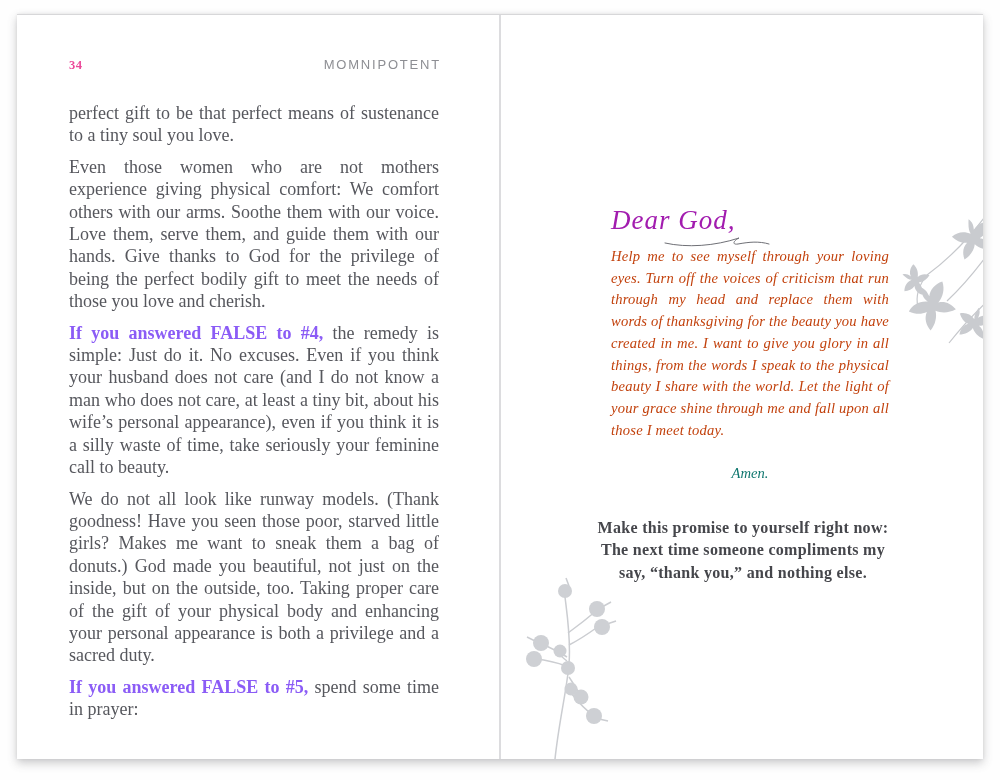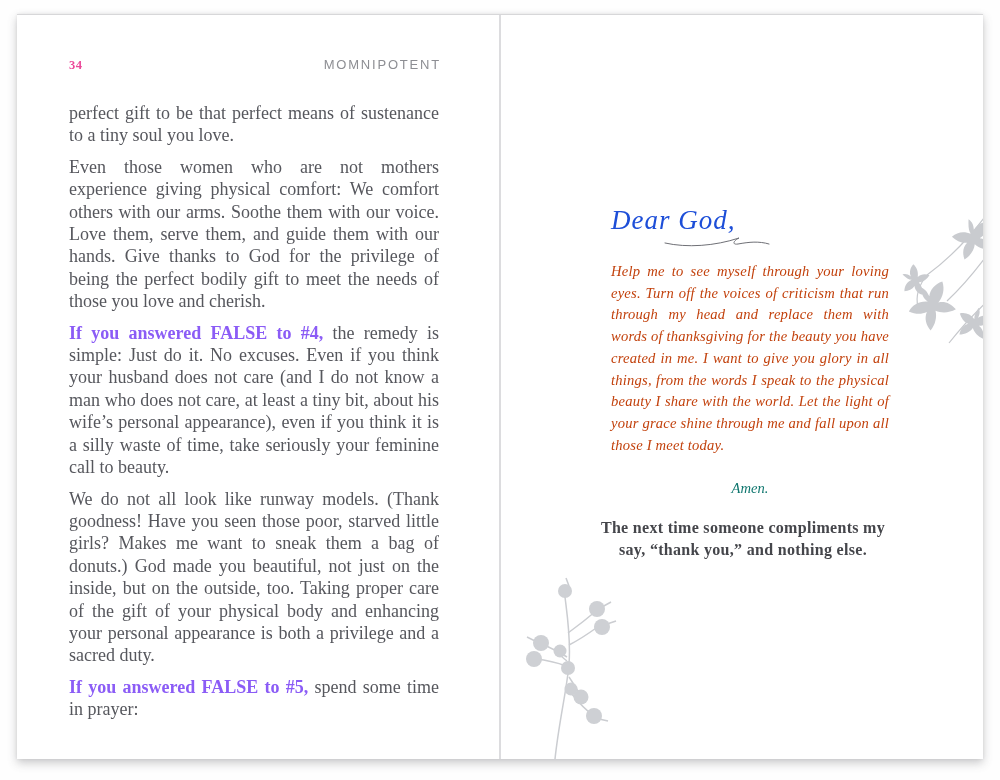--- a/index.html
+++ b/index.html
@@ -37,21 +37,21 @@
     font-size: 18px; line-height: 22.4px; color: #56575d;
     text-align: justify;
   }
   .body-left p { margin: 0 0 9px 0; }
   .body-left b { color: #8b5cf6; }
 
   
   .prayer { position: absolute; top: 188px; left: 110px; width: 278px; }
   .salutation {
     position: relative; font: italic 27px "Liberation Serif", serif;
-    color: #1d4ed8; line-height: 34px; margin-bottom: 24px; letter-spacing: 1px;
+    color: #a21caf; line-height: 34px; margin-bottom: 9px; letter-spacing: 1px;
   }
   .salutation svg { position: absolute; left: 52px; top: 29px; }
   .prayer-body {
     font: italic 14.6px "Liberation Serif", serif; line-height: 21.7px;
     color: #c2410c; text-align: justify; letter-spacing: 0.2px;
   }
   .amen { font: italic 14.6px "Liberation Serif", serif; color: #0f766e; text-align: center; margin-top: 24px; }
 
   
   .promise {
@@ -145,17 +145,18 @@
         <span>Dear God,</span>
         <svg width="110" height="16" viewBox="0 0 110 16">
           <path d="M2,11 C24,16 52,14 76,6 C70,9 69,13 75,12 C86,10 96,9 106,12" stroke="#6f7076" stroke-width="1" fill="none" stroke-linecap="round"></path>
         </svg>
       </div>
       <p class="prayer-body">Help me to see myself through your loving eyes. Turn off the voices of criticism that run through my head and replace them with words of thanksgiving for the beauty you have created in me. I want to give you glory in all things, from the words I speak to the physical beauty I share with the world. Let the light of your grace shine through me and fall upon all those I meet today.</p>
       <div class="amen">Amen.</div>
     </div>
 
     <div class="promise">
+      <div>Make this promise to yourself right now:</div>
       <div>The next time someone compliments my</div>
       <div>say, “thank you,” and nothing else.</div>
     </div>
   </div>
 </div>
 
 </body></html>

